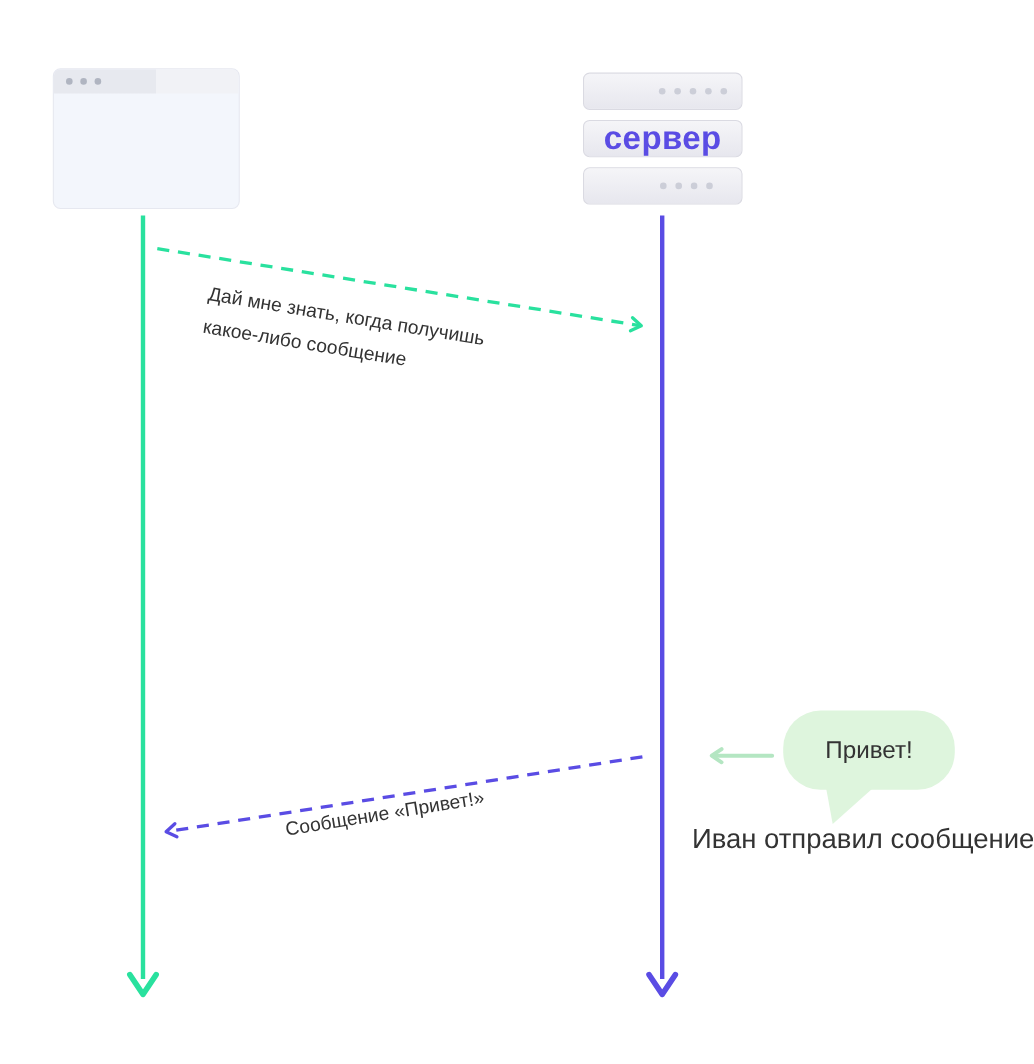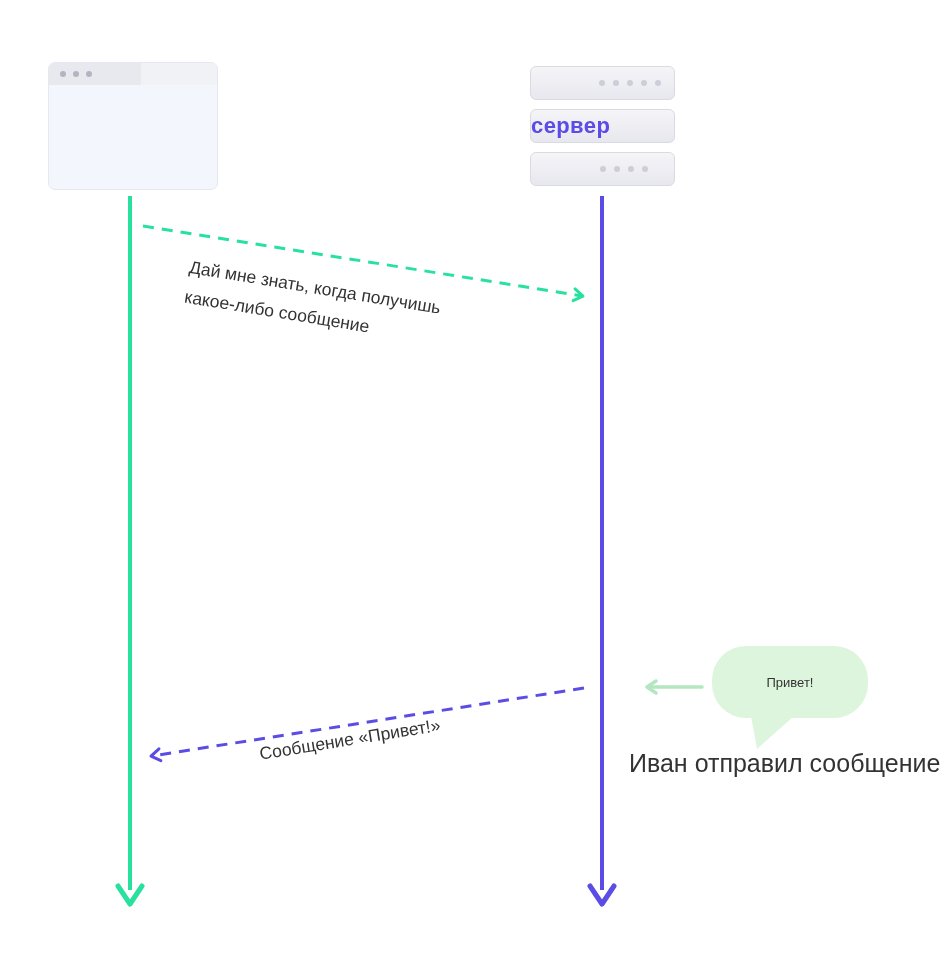--- a/index.html
+++ b/index.html
@@ -33,41 +33,41 @@
                 padding-bottom:16px;color:var(--green);font-weight:bold;font-size:22px;letter-spacing:.4px;}
 
   
   .racks{left:530px;top:66px;width:145px;display:flex;flex-direction:column;gap:9px;}
   .rack{height:34px;border-radius:6px;background:linear-gradient(var(--rackFrom),var(--rackTo));
         border:1px solid var(--rackBorder);position:relative;display:flex;align-items:center;}
   .rack-dots{position:absolute;top:50%;transform:translateY(-50%);display:flex;gap:8px;}
   .rack-dots.r1{right:13px;}
   .rack-dots.r3{right:26px;}
   .rdot{width:6px;height:6px;border-radius:50%;background:var(--rackDot);}
-  .server-label{width:100%;text-align:left;color:var(--purple);font-weight:bold;font-size:22px;letter-spacing:.4px;}
+  .server-label{width:100%;text-align:center;color:var(--purple);font-weight:bold;font-size:30px;letter-spacing:.4px;}
 
   
   .st-green{stroke:var(--green);}
   .st-purple{stroke:var(--purple);}
   .st-pale{stroke:var(--paleGreen);}
   .lifeline{stroke-width:4;fill:none;}
   .dashed{stroke-width:3;fill:none;stroke-dasharray:11 8;}
   .head{stroke-width:5;fill:none;stroke-linecap:round;stroke-linejoin:round;}
   .notify{stroke-width:3.5;fill:none;stroke-linecap:round;}
   .fill-bubble{fill:var(--bubbleBg);}
 
   
   .req-label{left:192px;top:252px;transform:rotate(9.3deg);transform-origin:0 0;
              font-size:17.5px;line-height:30px;color:var(--textDark);white-space:nowrap;}
   .resp-label{left:258px;top:744px;transform:rotate(-9.2deg);transform-origin:0 0;
               font-size:17.5px;color:var(--textDark);white-space:nowrap;}
 
   
   .bubble{left:712px;top:646px;width:156px;height:72px;border-radius:34px;background:var(--bubbleBg);
-          display:flex;align-items:center;justify-content:center;color:var(--textDark);font-size:13px;}
+          display:flex;align-items:center;justify-content:center;color:var(--textDark);font-size:22px;}
   .caption{left:629px;top:749px;font-size:25px;color:var(--textDark);white-space:nowrap;}
 </style>
 </head>
 <body>
 
 <div class="canvas">
 
   <div class="abs window">
     <div class="window-bar">
       <span class="wdot"></span>

